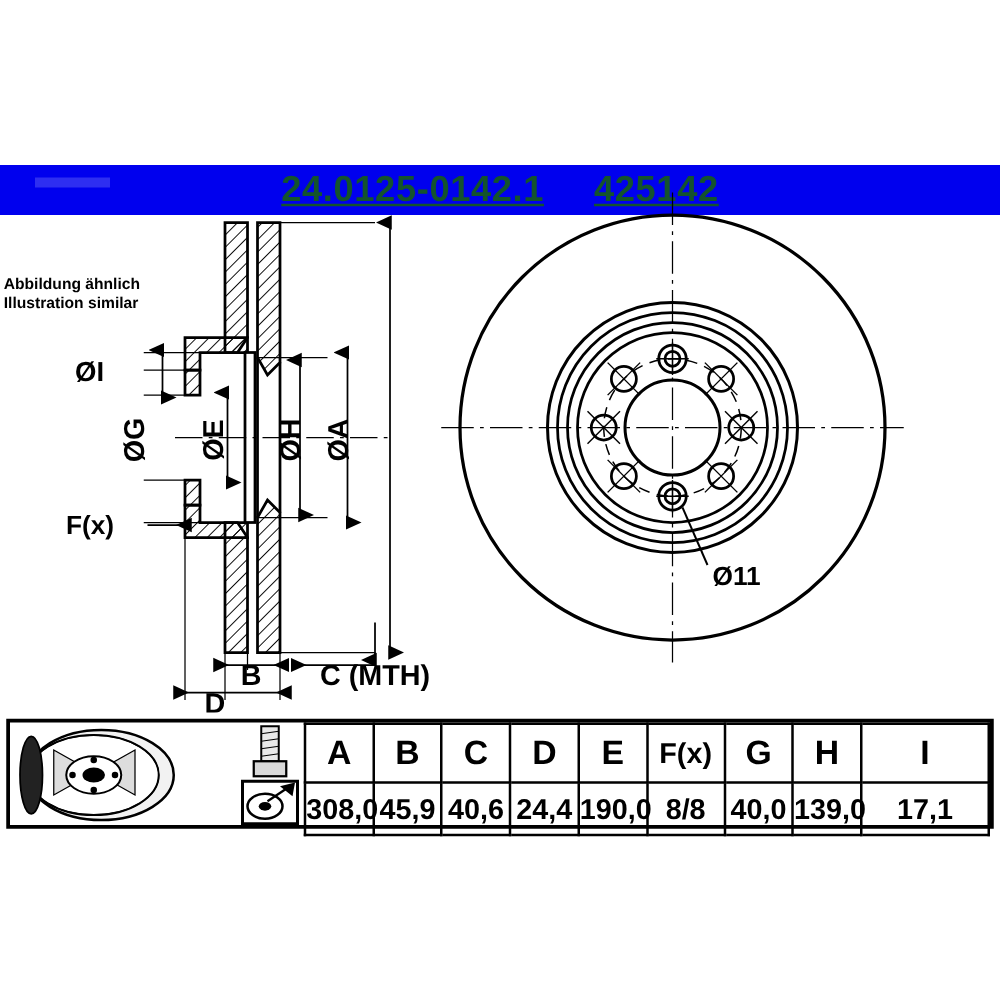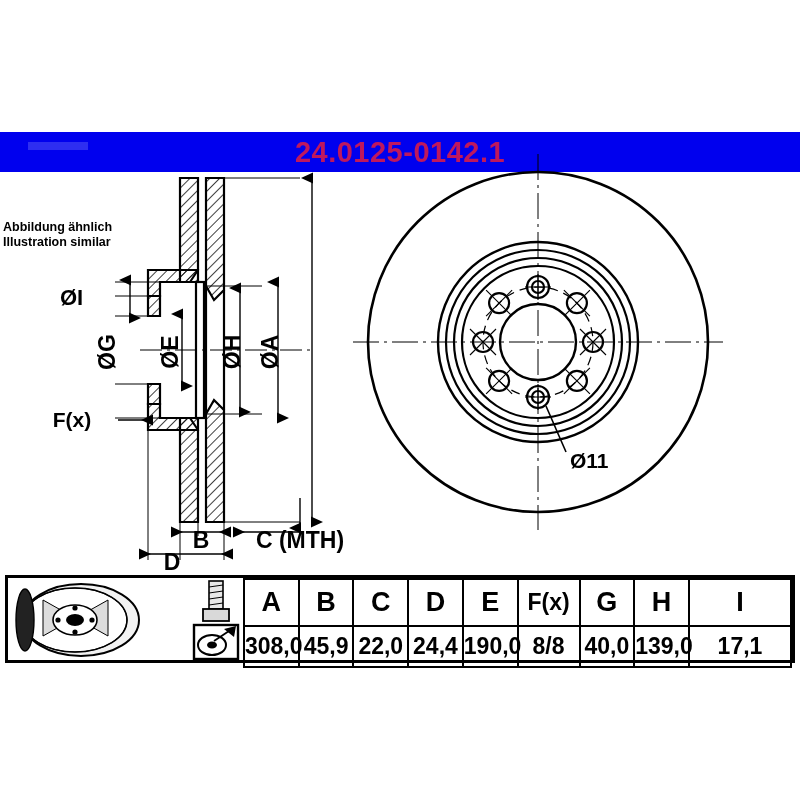--- a/index.html
+++ b/index.html
@@ -30,22 +30,23 @@
   #spec .val{font-size:23px;}
   #spec .iconcell{border:none;}
   #spec .fx{font-size:23px;}
 </style>
 </head>
 <body>
 
 <div id="banner" style="background: rgb(0, 0, 238);">
   <div class="wm"></div>
 </div>
-<div id="banner-text" style="color: #be185d;">
+<div id="banner-text" style="color: #14532d; text-decoration: underline;">
   <span>24.0125-0142.1</span>
+  <span>425142</span>
 </div>
 
 <div id="note">
   <div>Abbildung ähnlich</div>
   <div>Illustration similar</div>
 </div>
 
 <svg id="draw" viewBox="0 0 800 440">
   <defs>
     <pattern id="hatch" width="7" height="7" patternUnits="userSpaceOnUse" patternTransform="rotate(45)">
@@ -276,21 +277,21 @@
       <td class="hdr">D</td>
       <td class="hdr">E</td>
       <td class="hdr fx" style="width:60px;">F(x)</td>
       <td class="hdr">G</td>
       <td class="hdr">H</td>
       <td class="hdr" style="width:100px;">I</td>
     </tr>
     <tr>
       <td class="val">308,0</td>
       <td class="val">45,9</td>
-      <td class="val">22,0</td>
+      <td class="val">40,6</td>
       <td class="val">24,4</td>
       <td class="val">190,0</td>
       <td class="val">8/8</td>
       <td class="val">40,0</td>
       <td class="val">139,0</td>
       <td class="val">17,1</td>
     </tr>
   </tbody>
     </table>
 </div>

